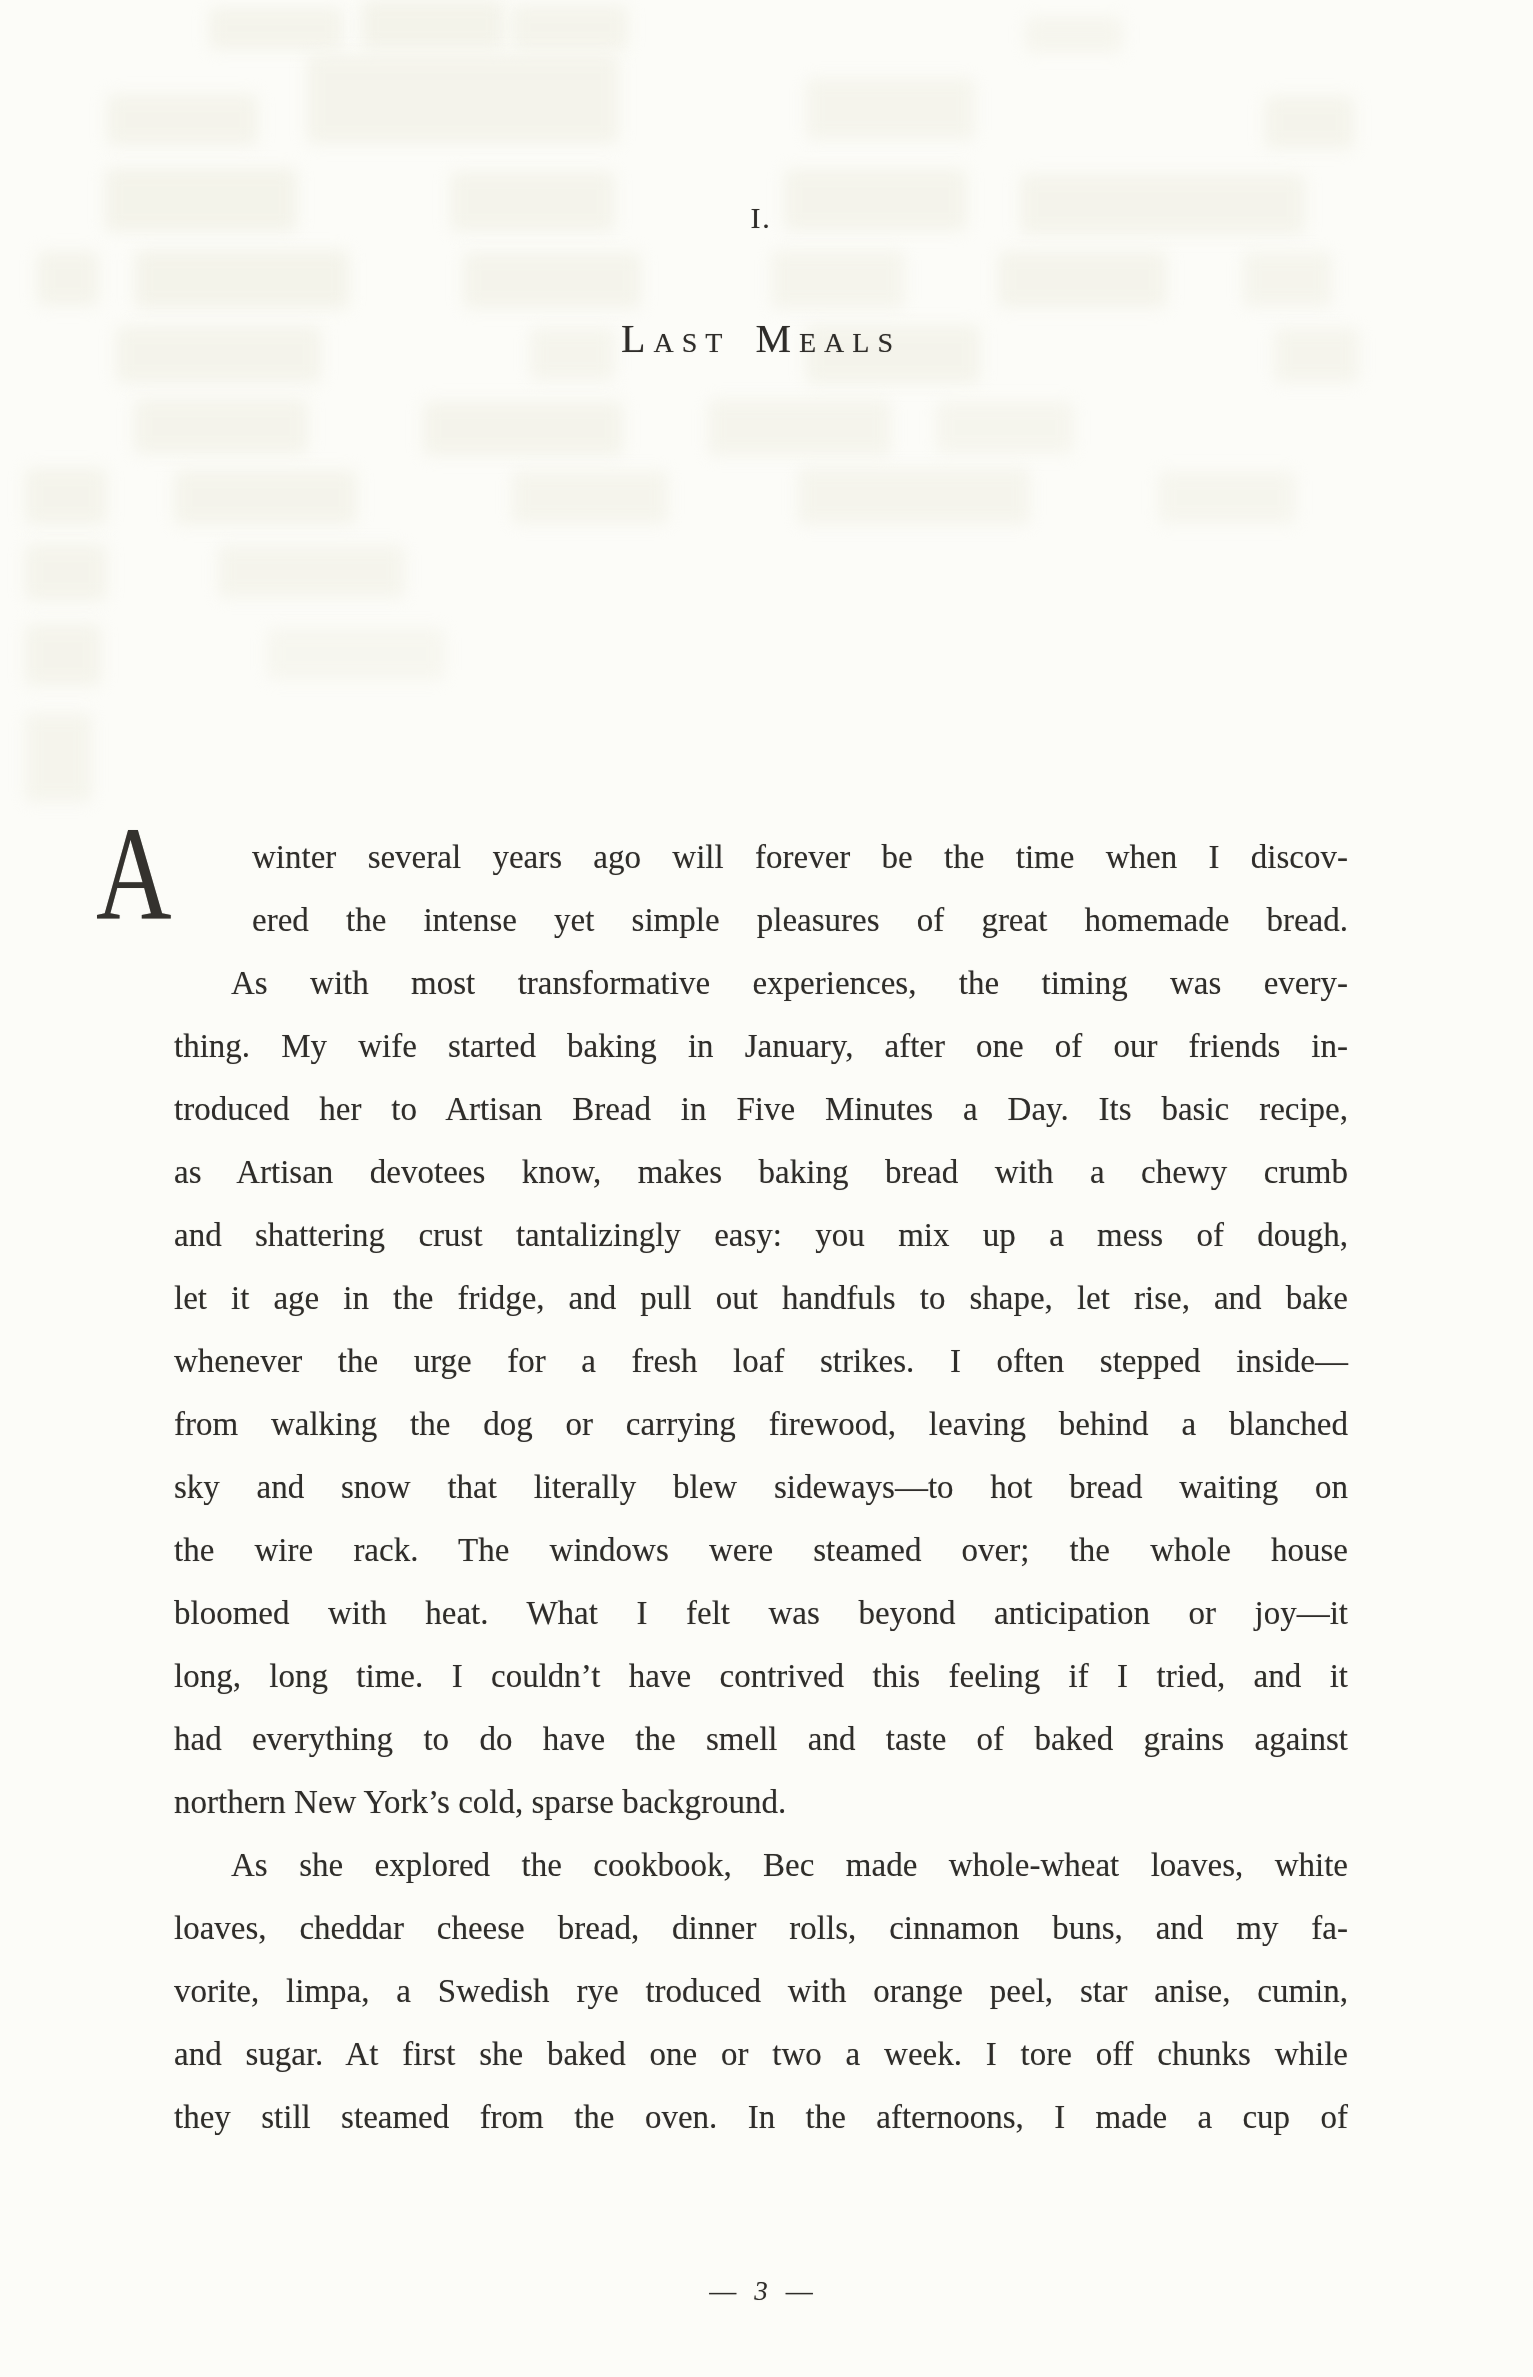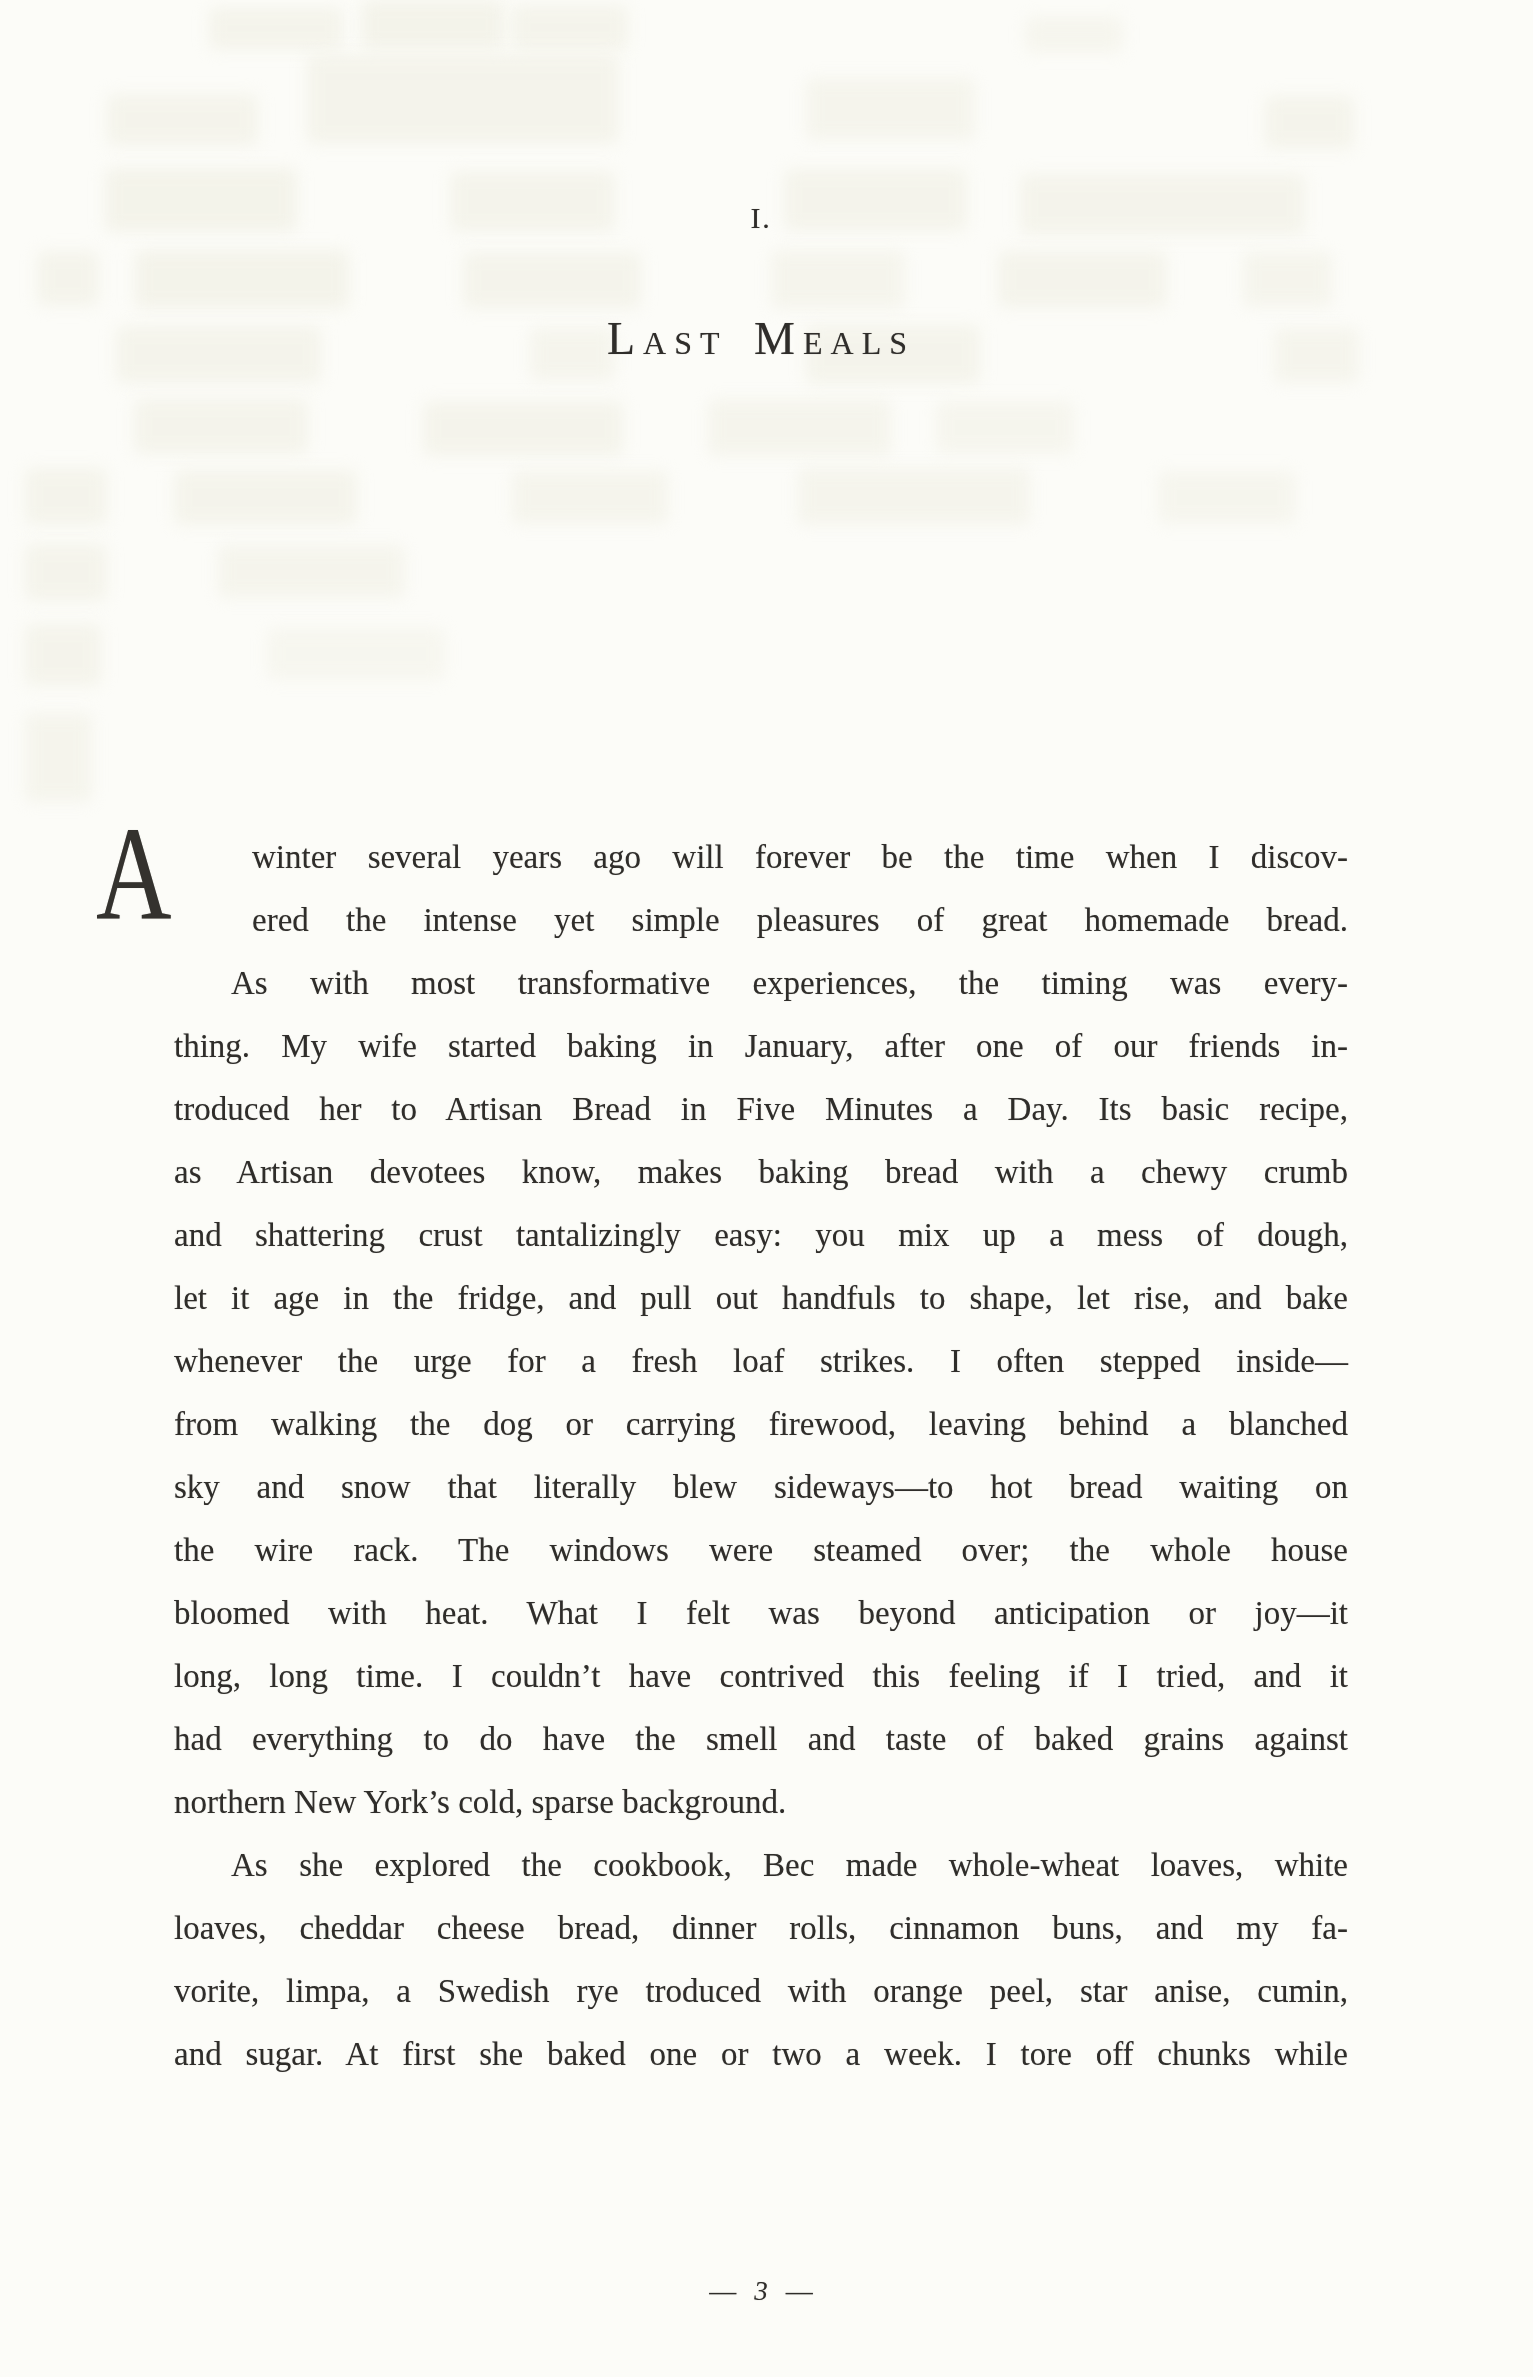--- a/index.html
+++ b/index.html
@@ -15,21 +15,21 @@
   .ghosts{position:absolute;inset:0;pointer-events:none;}
   .g{position:absolute;background:#edecdf;filter:blur(8px);border-radius:5.3px;}
   .chapnum{
     position:absolute;left:174px;top:200px;width:1174px;
     text-align:center;font-size:30px;line-height:36px;
     letter-spacing:1.8px;
     text-shadow:0 0 0.9px rgba(47,45,42,.4);
   }
   .title{
     position:absolute;left:174px;top:310px;width:1174px;
-    text-align:center;font-size:46px;line-height:57px;
+    text-align:center;font-size:40px;line-height:57px;
     font-variant:small-caps;letter-spacing:8px;word-spacing:7.1px;
     white-space:nowrap;
     text-shadow:0 0 0.9px rgba(47,45,42,.45);
   }
   .bodyblock{
     position:absolute;left:174px;top:826px;width:1174px;
     font-size:33px;line-height:63px;
     text-shadow:0 0 0.9px rgba(47,45,42,.35);
   }
   .para{position:relative;}
@@ -125,20 +125,21 @@
       <div class="line just">long, long time. I couldn’t have contrived this feeling if I tried, and it</div>
       <div class="line just">had everything to do have the smell and taste of baked grains against</div>
       <div class="line ragged">northern New York’s cold, sparse background.</div>
     </div>
 
     <div class="para">
       <div class="line just indent">As she explored the cookbook, Bec made whole-wheat loaves, white</div>
       <div class="line just">loaves, cheddar cheese bread, dinner rolls, cinnamon buns, and my fa-</div>
       <div class="line just">vorite, limpa, a Swedish rye troduced with orange peel, star anise, cumin,</div>
       <div class="line just">and sugar. At first she baked one or two a week. I tore off chunks while</div>
+      <div class="line just">they still steamed from the oven. In the afternoons, I made a cup of</div>
     </div>
 
   </div>
 
   <div class="footer">
     <span class="dash">—</span><span class="pagenum">3</span><span class="dash">—</span>
   </div>
 
 </div>
 

